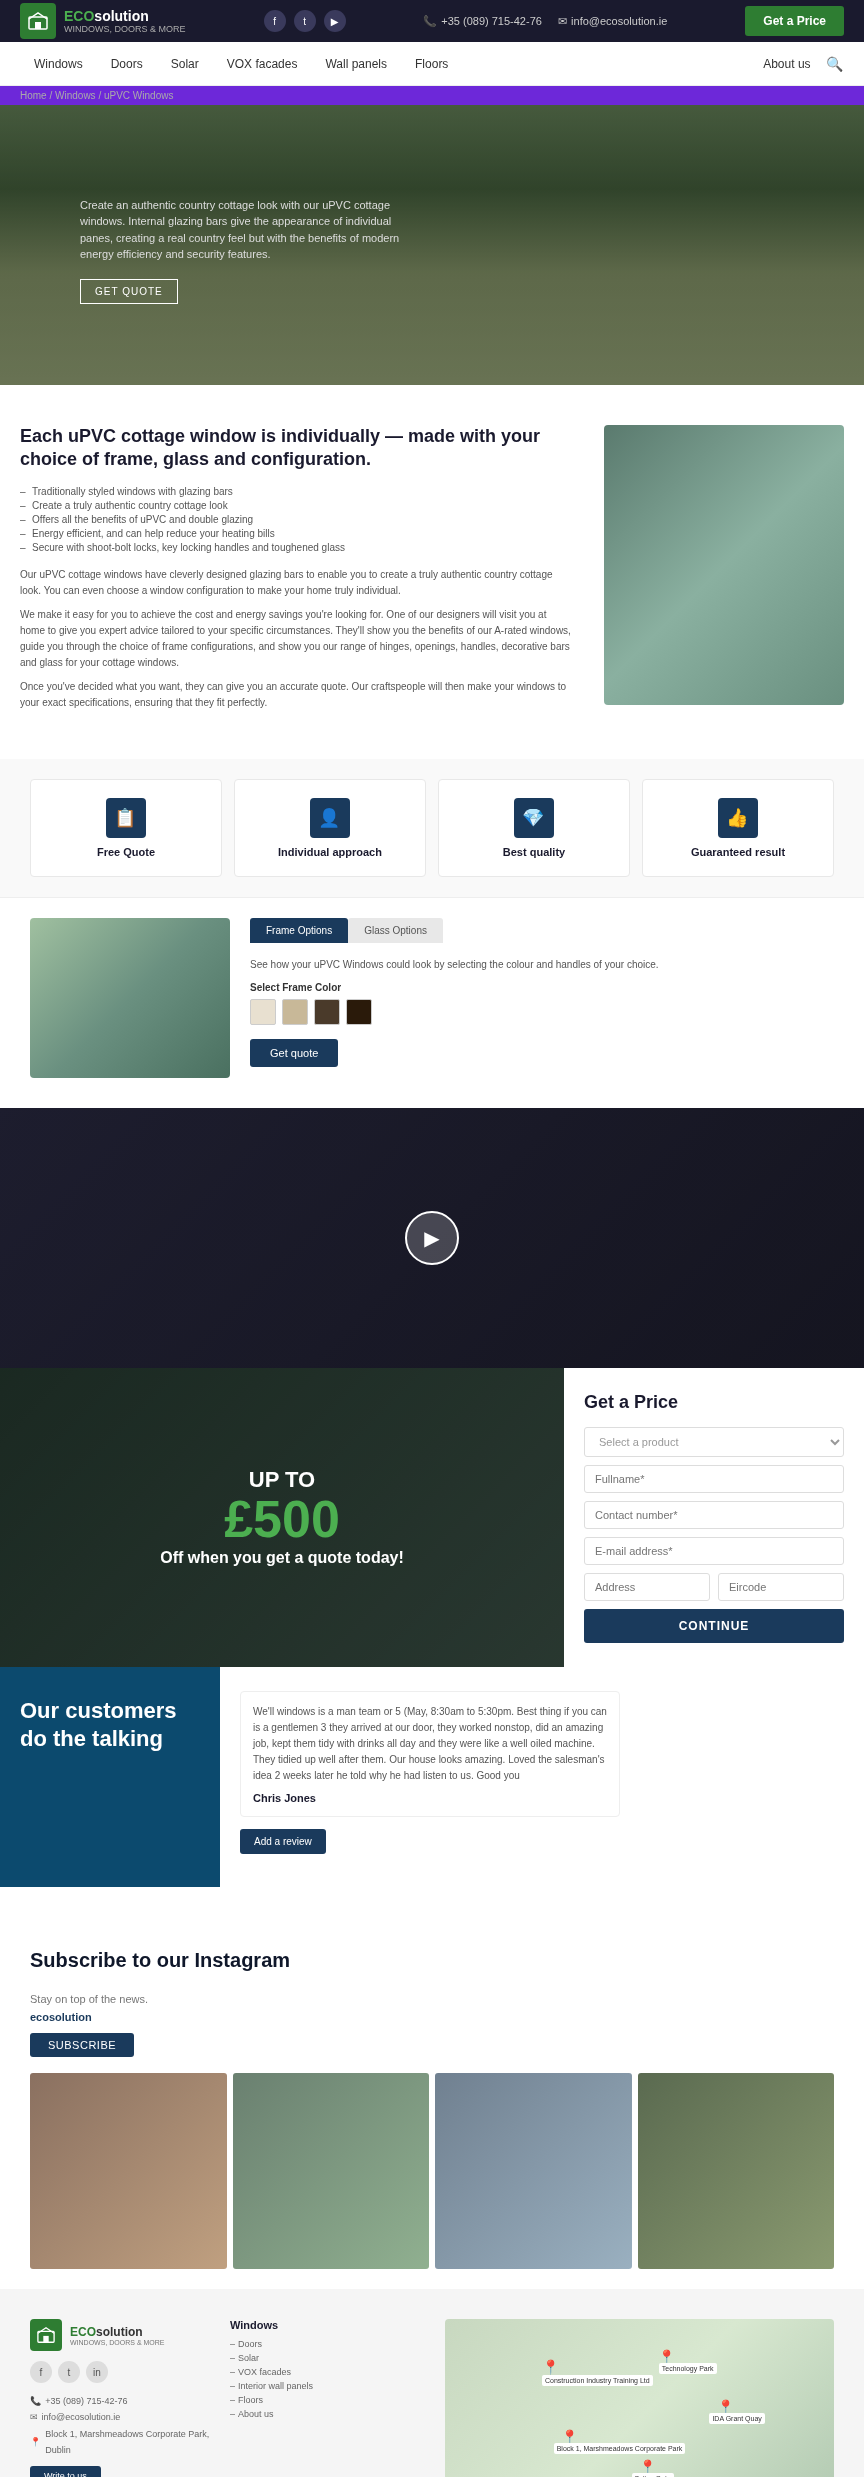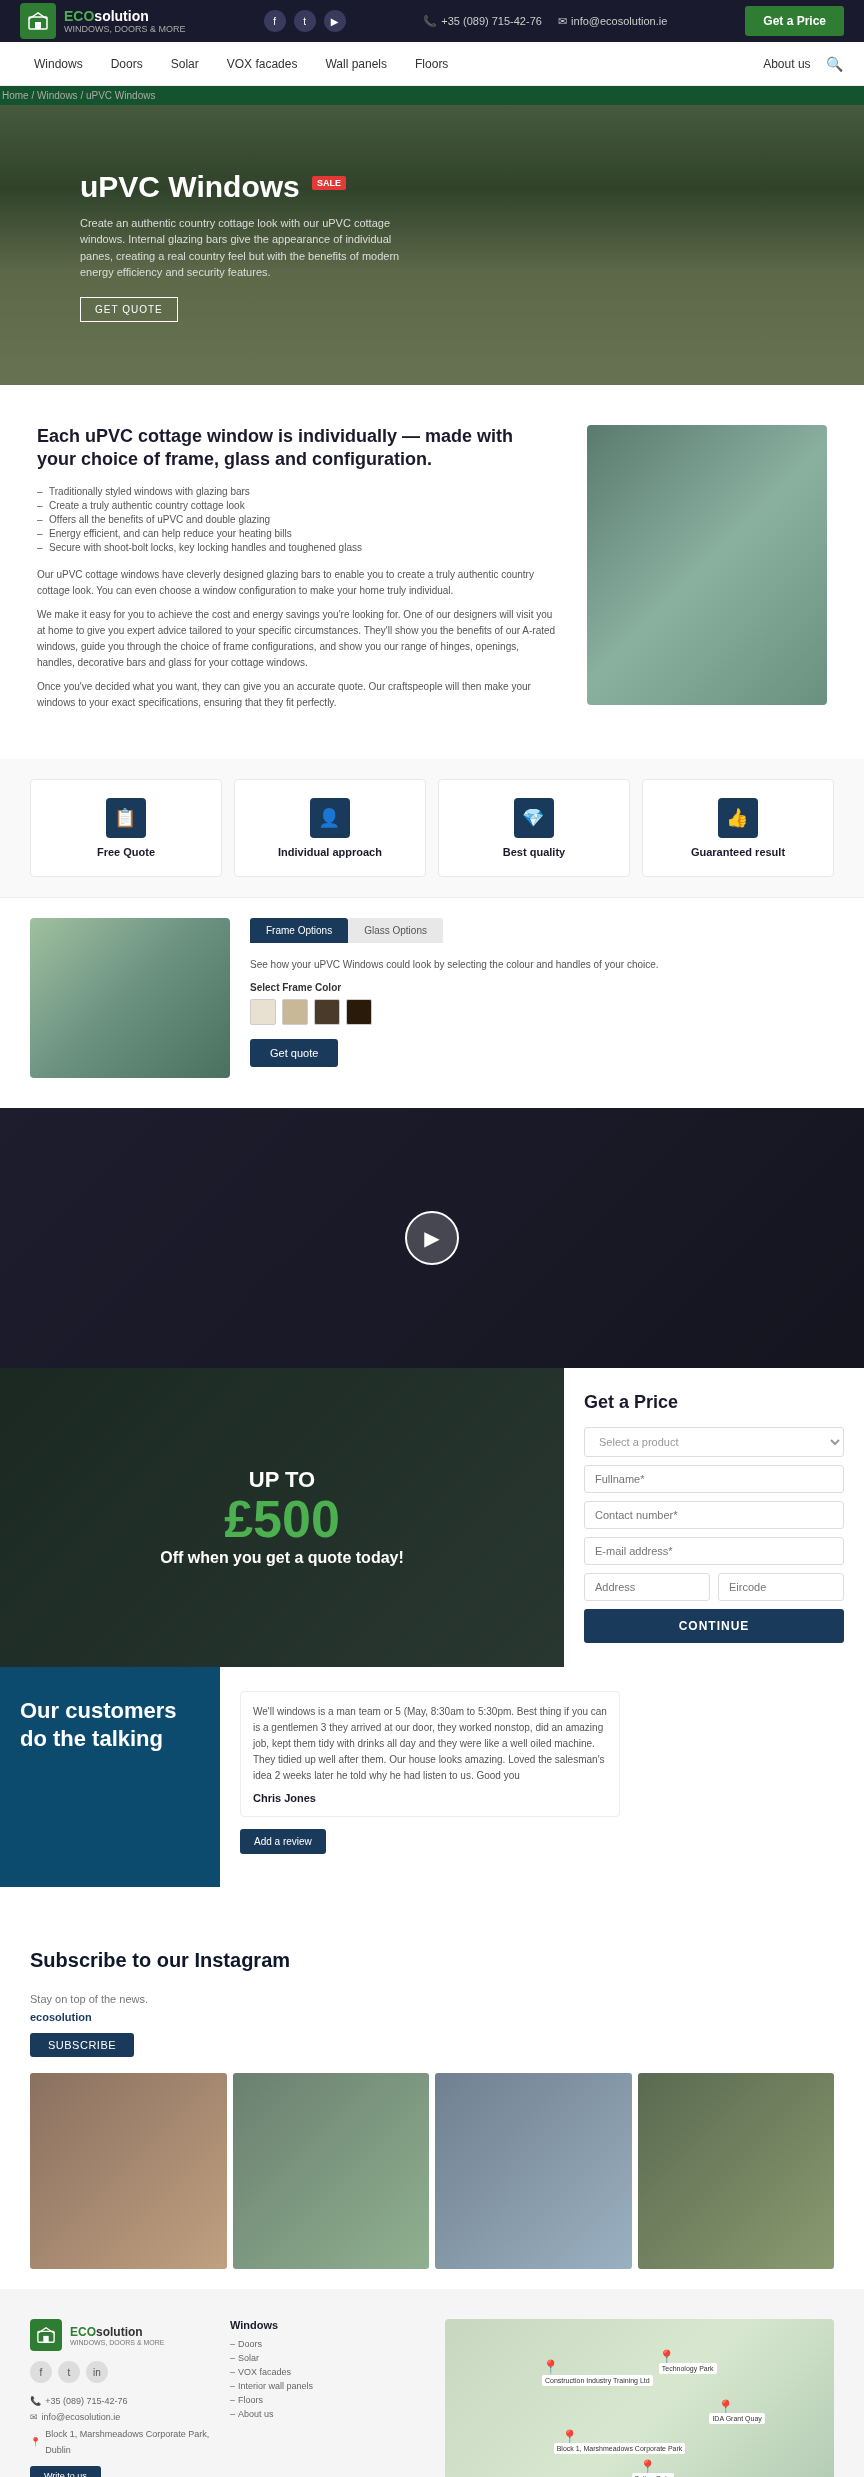--- a/index.html
+++ b/index.html
@@ -60,22 +60,22 @@
       color: #333;
       cursor: pointer;
       position: relative;
     }
     .nav-right { display: flex; align-items: center; gap: 16px; }
     .about-link { font-size: 12px; color: #333; cursor: pointer; }
     .search-icon-nav { font-size: 14px; cursor: pointer; color: #555; }
 
     
     .breadcrumb {
-      background: #14532d;
-      padding: 4px 2px;
+      background: #6d28d9;
+      padding: 4px 20px;
       font-size: 10px;
       color: #aaa;
     }
     .breadcrumb a { color: #aaa; text-decoration: none; }
     .breadcrumb span { color: #aaa; }
 
     
     .hero {
       position: relative;
       height: 280px;
@@ -112,21 +112,21 @@
       background: transparent;
       border: 1px solid white;
       color: white;
       padding: 6px 14px;
       font-size: 10px;
       cursor: pointer;
       letter-spacing: 1px;
     }
 
     
-    .section { padding: 40px 37px; }
+    .section { padding: 40px 20px; }
     .content-grid { display: flex; gap: 30px; }
     .content-text { flex: 1; }
     .content-image {
       width: 240px; height: 280px;
       background: linear-gradient(135deg, #5a7a6e, #8ab0a0, #6a9080);
       border-radius: 4px;
       flex-shrink: 0;
     }
     .section-title { font-size: 18px; font-weight: bold; color: #1a1a2e; margin-bottom: 14px; line-height: 1.3; }
     .feature-list { margin: 10px 0 14px 0; }
@@ -467,24 +467,20 @@
   <a href="#">Home</a>
   <span> / </span>
   <a href="#">Windows</a>
   <span> / </span>
   <span>uPVC Windows</span>
 </div>
 
 <div class="hero">
   <div class="hero-house"></div>
   <div class="hero-content">
-    <h1 class="hero-title">
-      <span>uPVC Windows</span>
-      <span class="sale-badge">SALE</span>
-    </h1>
     <p class="hero-desc">Create an authentic country cottage look with our uPVC cottage windows. Internal glazing bars give the appearance of individual panes, creating a real country feel but with the benefits of modern energy efficiency and security features.</p>
     <button class="get-quote-btn">GET QUOTE</button>
   </div>
 </div>
 
 <div class="section">
   <div class="content-grid">
     <div class="content-text">
       <h2 class="section-title">Each uPVC cottage window is individually — made with your choice of frame, glass and configuration.</h2>
       <ul class="feature-list">

